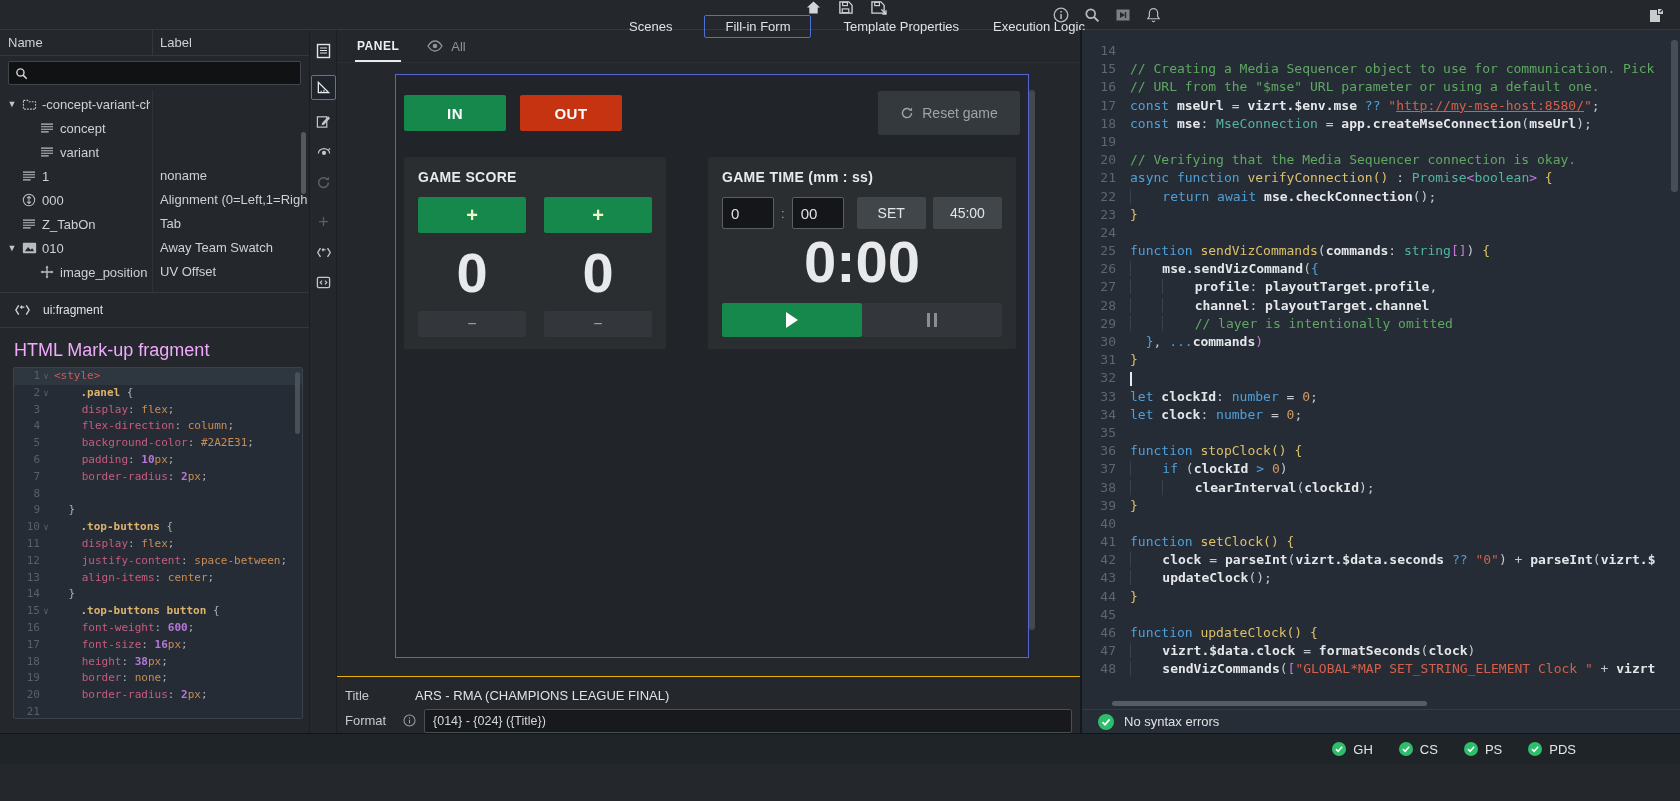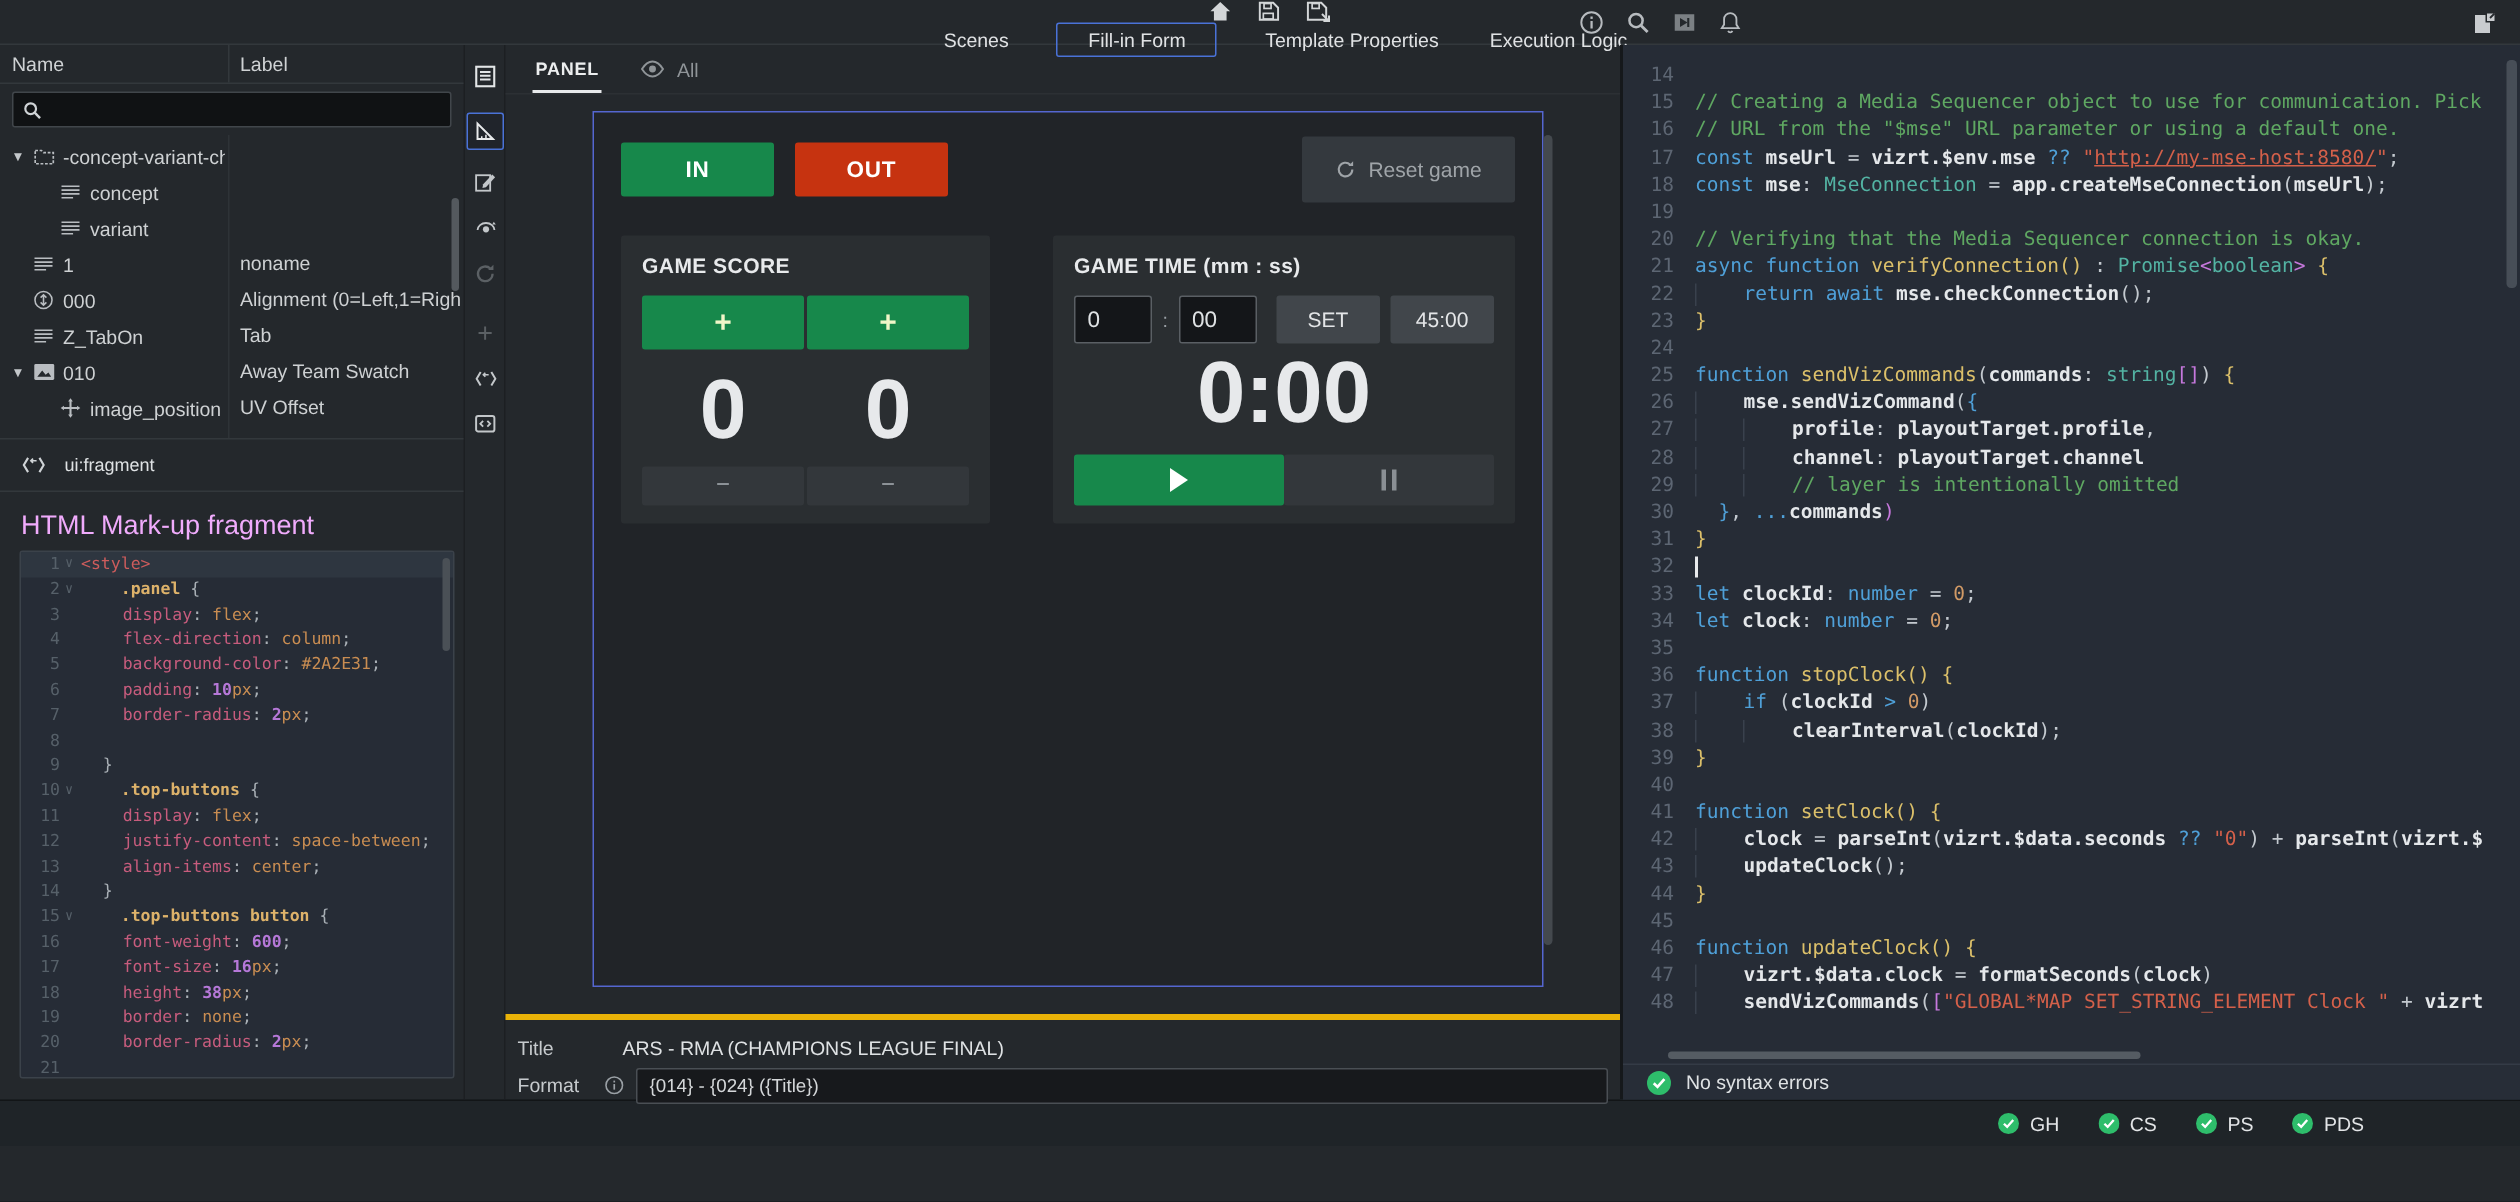--- a/index.html
+++ b/index.html
@@ -74,21 +74,21 @@
 
   
   .center { width:743px; flex:0 0 743px; position:relative; }
   .tabrow { height:33px; display:flex; align-items:center; border-bottom:1px solid #2c3034; }
   .tab-panel { margin-left:18px; font-size:12px; font-weight:bold; letter-spacing:.5px; color:#eceeef; position:relative; padding:8px 2px; }
   .tab-panel::after { content:""; position:absolute; left:0; right:0; bottom:-1px; height:2px; background:#e8eaec; }
   .tab-eye { margin-left:26px; color:#8f9498; display:flex; align-items:center; }
   .tab-all { margin-left:8px; font-size:13px; color:#8f9498; }
 
   .previewarea { position:relative; height:615px; }
-  .preview { position:absolute; left:58px; top:11px; width:634px; height:584px; border:1px solid #5566d0; background:#212428; padding:16px 18px; }
+  .preview { position:absolute; left:58px; top:11px; width:634px; height:584px; border:1px solid #5566d0; background:#212428; padding:16px 8px; }
   .toprow { display:flex; align-items:center; }
   .btn { border:none; border-radius:2px; font-family:inherit; cursor:pointer; }
   .btn-in { width:102px; height:36px; background:#17884b; color:#fff; font-weight:bold; font-size:15px; letter-spacing:.5px; }
   .btn-out { width:102px; height:36px; background:#c63310; color:#fff; font-weight:bold; font-size:15px; margin-left:14px; letter-spacing:.5px; }
   .btn-reset { margin-left:auto; width:142px; height:44px; background:#34393e; color:#9fa4a8; font-size:14px; display:flex; align-items:center; justify-content:center; gap:8px; }
 
   .panelsrow { display:flex; gap:42px; margin-top:22px; }
   .gpanel { background:#2A2E31; border-radius:2px; padding:12px 14px; }
   .score-panel { width:262px; height:192px; display:flex; flex-direction:column; }
   .gtitle { font-size:14px; font-weight:bold; color:#e8eaec; letter-spacing:.3px; }
@@ -106,21 +106,21 @@
   .btn-preset { width:86px; height:32px; background:#41464b; color:#e3e5e7; font-size:14px; margin-left:auto; }
   .clock-display { text-align:center; font-size:58px; font-weight:800; color:#e7e9eb; line-height:1; margin-top:4px; }
   .transport { display:flex; justify-content:space-between; margin-top:auto; }
   .btn-play { width:146px; height:34px; background:#17884b; display:flex; align-items:center; justify-content:center; }
   .play-tri { width:0; height:0; border-left:12px solid #fff; border-top:8px solid transparent; border-bottom:8px solid transparent; }
   .btn-pause { width:146px; height:34px; background:#33373b; display:flex; align-items:center; justify-content:center; gap:4px; }
   .pause-bar { width:3px; height:14px; background:#8a8f94; display:inline-block; }
 
   .center-scroll { position:absolute; right:45px; top:27px; width:6px; height:540px; border-radius:3px; background:#44494e; }
 
-  .fields { position:absolute; left:0; right:0; bottom:0; height:57px; border-top:4px solid #eab308; padding:6px 8px 0 8px; }
+  .fields { position:absolute; left:0; right:0; bottom:0; height:57px; border-top:1px solid #eab308; padding:6px 8px 0 8px; }
   .frow { display:flex; align-items:center; height:25px; }
   .flabel { width:58px; font-size:13px; color:#c6cacd; flex:0 0 58px; }
   .finfo { color:#9aa0a5; margin-right:8px; display:flex; align-items:center; }
   .title-value { font-size:13px; color:#dfe2e4; margin-left:12px; }
   .format-input { flex:1; height:24px; background:#17191c; border:1px solid #4a4f54; border-radius:2px; color:#d4d7d9; font-size:12.5px; padding-left:8px; font-family:inherit; }
 
   
   .right { width:600px; flex:0 0 600px; position:relative; background:#262c36; border-left:2px solid #15181b; display:flex; flex-direction:column; }
   .editor { flex:1; overflow:hidden; padding-top:12px; font-family:"DejaVu Sans Mono",monospace; font-size:13px; position:relative; }
   .editor .cl { display:flex; height:18.2px; line-height:18.2px; white-space:pre; }

